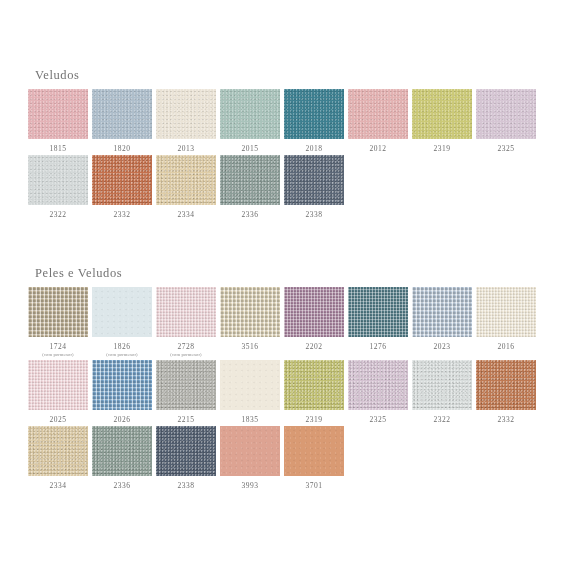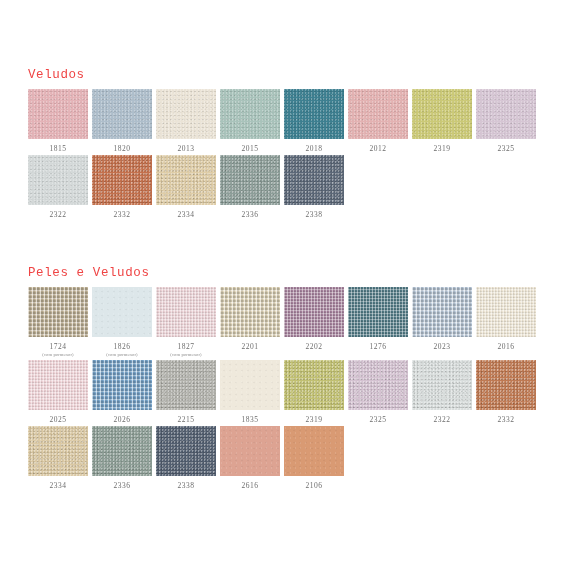--- a/index.html
+++ b/index.html
@@ -28,25 +28,25 @@
   .section {
     position: absolute;
     left: 28px;
     width: 512px;
   }
 
   #section-veludos { top: 68px; }
   #section-peles   { top: 266px; }
 
   .section-title {
-    font-family: Liberation Mono, monospace;
+    font-family: Liberation Serif, serif;
     font-size: 12.5px;
-    color: #ef4444;
+    color: #737373;
     letter-spacing: 0.6px;
-    margin: 0 0 7px 0;
+    margin: 0 0 7px 7px;
     font-weight: normal;
     line-height: 14px;
     white-space: nowrap;
   }
 
   .swatch-row {
     display: flex;
     flex-direction: row;
     align-items: flex-start;
     gap: 4px;
@@ -213,26 +213,26 @@
             <div class="swatch-label">1724</div>
             <div class="swatch-sublabel">(com pormenor)</div>
           </div>
           <div class="swatch-cell">
             <div class="swatch-chip tex-smooth" style="background-color: rgb(221, 231, 234);"></div>
             <div class="swatch-label">1826</div>
             <div class="swatch-sublabel">(com pormenor)</div>
           </div>
           <div class="swatch-cell">
             <div class="swatch-chip tex-weave" style="background-color: rgb(236, 210, 214);"></div>
-            <div class="swatch-label">1827</div>
+            <div class="swatch-label">2728</div>
             <div class="swatch-sublabel">(com pormenor)</div>
           </div>
           <div class="swatch-cell">
             <div class="swatch-chip tex-weave-coarse" style="background-color: rgb(231, 220, 192);"></div>
-            <div class="swatch-label">2201</div>
+            <div class="swatch-label">3516</div>
           </div>
           <div class="swatch-cell">
             <div class="swatch-chip tex-weave" style="background-color: rgb(163, 127, 154);"></div>
             <div class="swatch-label">2202</div>
           </div>
           <div class="swatch-cell">
             <div class="swatch-chip tex-weave" style="background-color: rgb(79, 119, 130);"></div>
             <div class="swatch-label">1276</div>
           </div>
           <div class="swatch-cell">
@@ -286,23 +286,23 @@
           <div class="swatch-cell">
             <div class="swatch-chip tex-grain" style="background-color: rgb(141, 158, 150);"></div>
             <div class="swatch-label">2336</div>
           </div>
           <div class="swatch-cell">
             <div class="swatch-chip tex-grain" style="background-color: rgb(83, 95, 112);"></div>
             <div class="swatch-label">2338</div>
           </div>
           <div class="swatch-cell">
             <div class="swatch-chip tex-smooth" style="background-color: rgb(221, 163, 146);"></div>
-            <div class="swatch-label">2616</div>
+            <div class="swatch-label">3993</div>
           </div>
           <div class="swatch-cell">
             <div class="swatch-chip tex-smooth" style="background-color: rgb(217, 154, 115);"></div>
-            <div class="swatch-label">2106</div>
+            <div class="swatch-label">3701</div>
           </div>
         </div>
       </div>
   </div>
 
 </div>
 
 </body></html>

